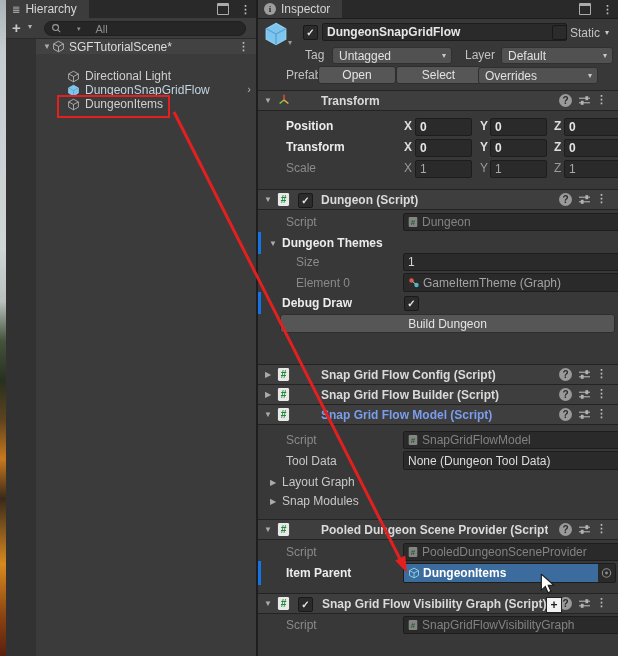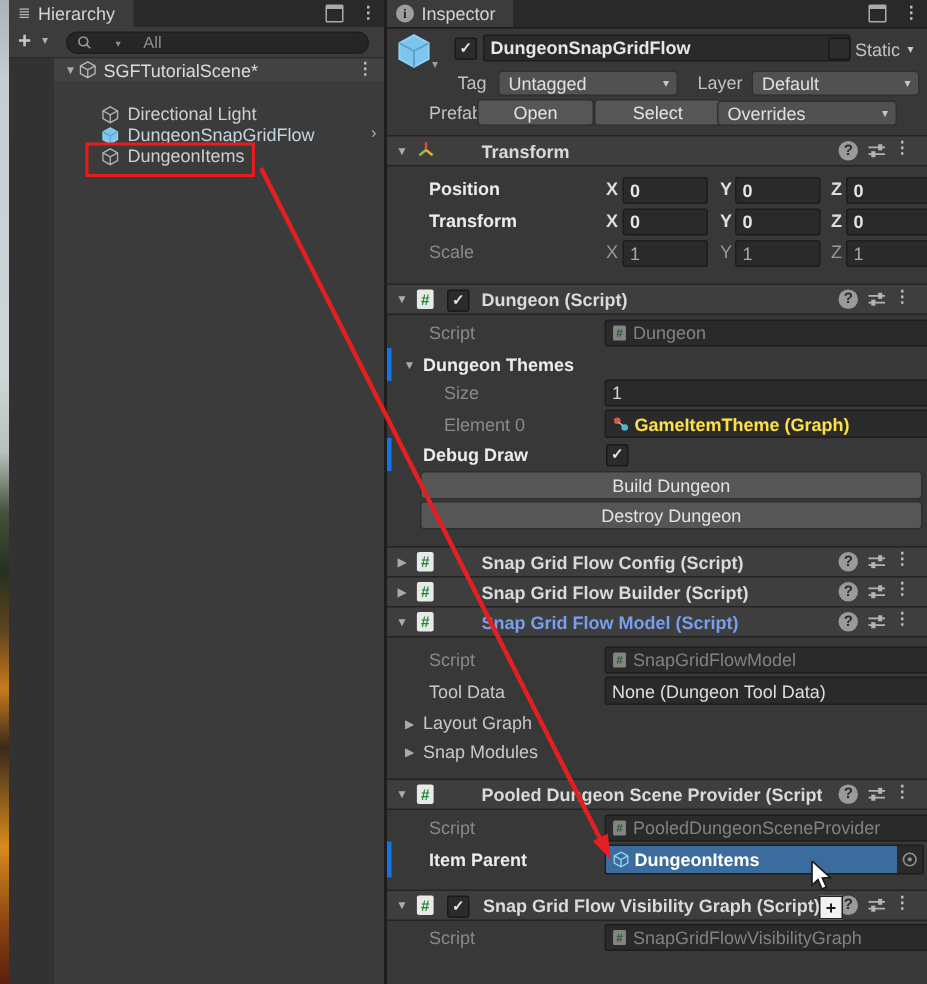--- a/index.html
+++ b/index.html
@@ -336,38 +336,35 @@
   </div>
 
   <div class="irow" style="top:274px;height:17px">
     <span class="rlabel ind dim">Element 0</span>
     <div class="field" style="left:145px;width:211px;height:17px">
       <svg width="12" height="12" viewBox="0 0 12 12" style="margin-right:3px">
         <circle cx="3.5" cy="3.5" r="2.2" fill="#d65a4a"></circle>
         <circle cx="8.5" cy="8" r="2.2" fill="#4ab8c9"></circle>
         <line x1="4.5" y1="4.5" x2="7.5" y2="7" stroke="#bdbdbd" stroke-width="1"></line>
       </svg>
-      <span style="color:#fde047;font-weight:bold">GameItemTheme (Graph)</span>
+      <span style="color:#a3a3a3;font-weight:normal">GameItemTheme (Graph)</span>
 
     </div>
   </div>
 
   <div class="ovbar" style="top:292px;height:22px"></div>
   <div class="irow" style="top:295px">
     <span class="rlabel boldlbl" style="left:24px">Debug Draw</span>
     <div class="cb abs" style="left:146px;top:1px">
         <span class="tick">✓</span>
       </div>
   </div>
 
   <div class="btn bigbtn" style="top:314px">
       <span>Build Dungeon</span>
-    </div>
-  <div class="btn bigbtn" style="top:334px">
-      <span>Destroy Dungeon</span>
     </div>
 
   <div class="chead" style="top:364px">
     <span class="fold">▶</span>
     <svg class="cicon" width="13" height="15" viewBox="0 0 14 16">
       <rect x="1" y="1" width="12" height="14" rx="1.5" fill="#e9e9e9"></rect>
       <text x="7" y="12" font-size="11" fill="#1d8a33" text-anchor="middle" font-weight="bold">#</text>
     </svg>
     <span class="ctitle">Snap Grid Flow Config (Script)</span>
     <span class="h-help">?</span>

